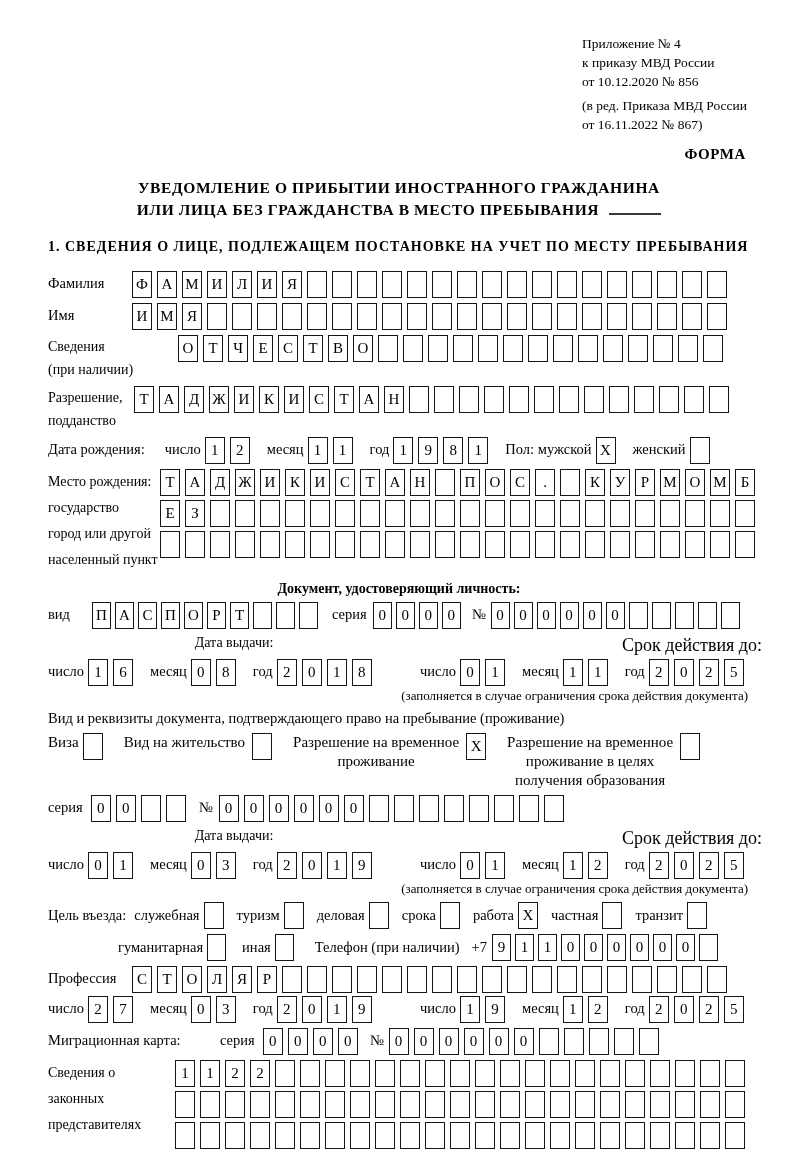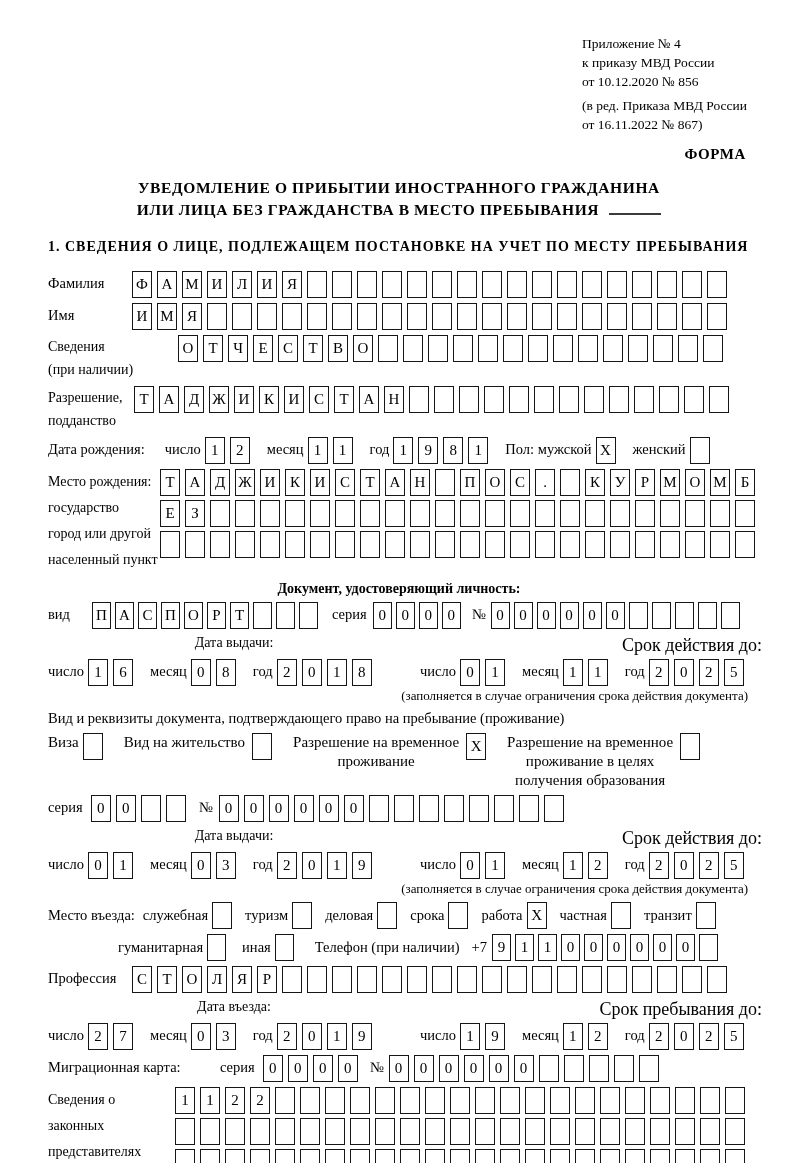--- a/index.html
+++ b/index.html
@@ -520,21 +520,21 @@
           <span class="cell">2</span>
           <span class="cell">0</span>
           <span class="cell">2</span>
           <span class="cell">5</span>
         </span>
     </span>
   </div>
   <div class="note-r">(заполняется в случае ограничения срока действия документа)</div>
 
   <div class="f-row purpose">
-    <span class="lbl">Место въезда:</span>
+    <span class="lbl">Цель въезда:</span>
     <span class="lbl p-gap">служебная</span>
     <span class="cells b-gap">
         <span class="cell"></span>
       </span>
     <span class="lbl p-gap">туризм</span>
     <span class="cells b-gap">
         <span class="cell"></span>
       </span>
     <span class="lbl p-gap">деловая</span>
     <span class="cells b-gap">
@@ -606,24 +606,20 @@
         <span class="cell"></span>
         <span class="cell"></span>
         <span class="cell"></span>
         <span class="cell"></span>
         <span class="cell"></span>
         <span class="cell"></span>
         <span class="cell"></span>
       </span>
   </div>
 
-  <div class="hdrs">
-    <span class="hdr-l">Дата въезда:</span>
-    <span class="hdr-r">Срок пребывания до:</span>
-  </div>
   <div class="two-col">
     <span class="col-l dgroup">
       <span class="lbl dl1">число</span>
       <span class="cells">
           <span class="cell">2</span>
           <span class="cell">7</span>
         </span>
       <span class="lbl dl">месяц</span>
       <span class="cells">
           <span class="cell">0</span>

